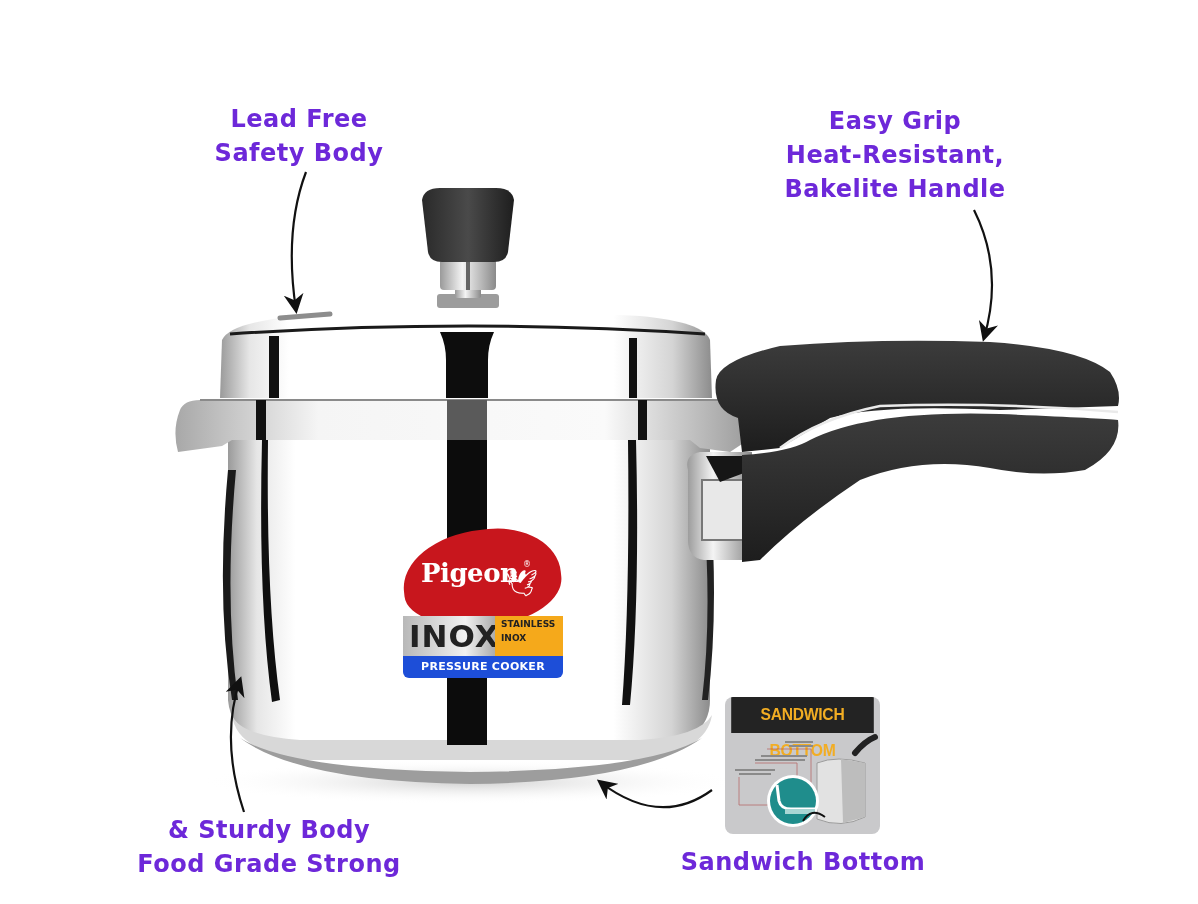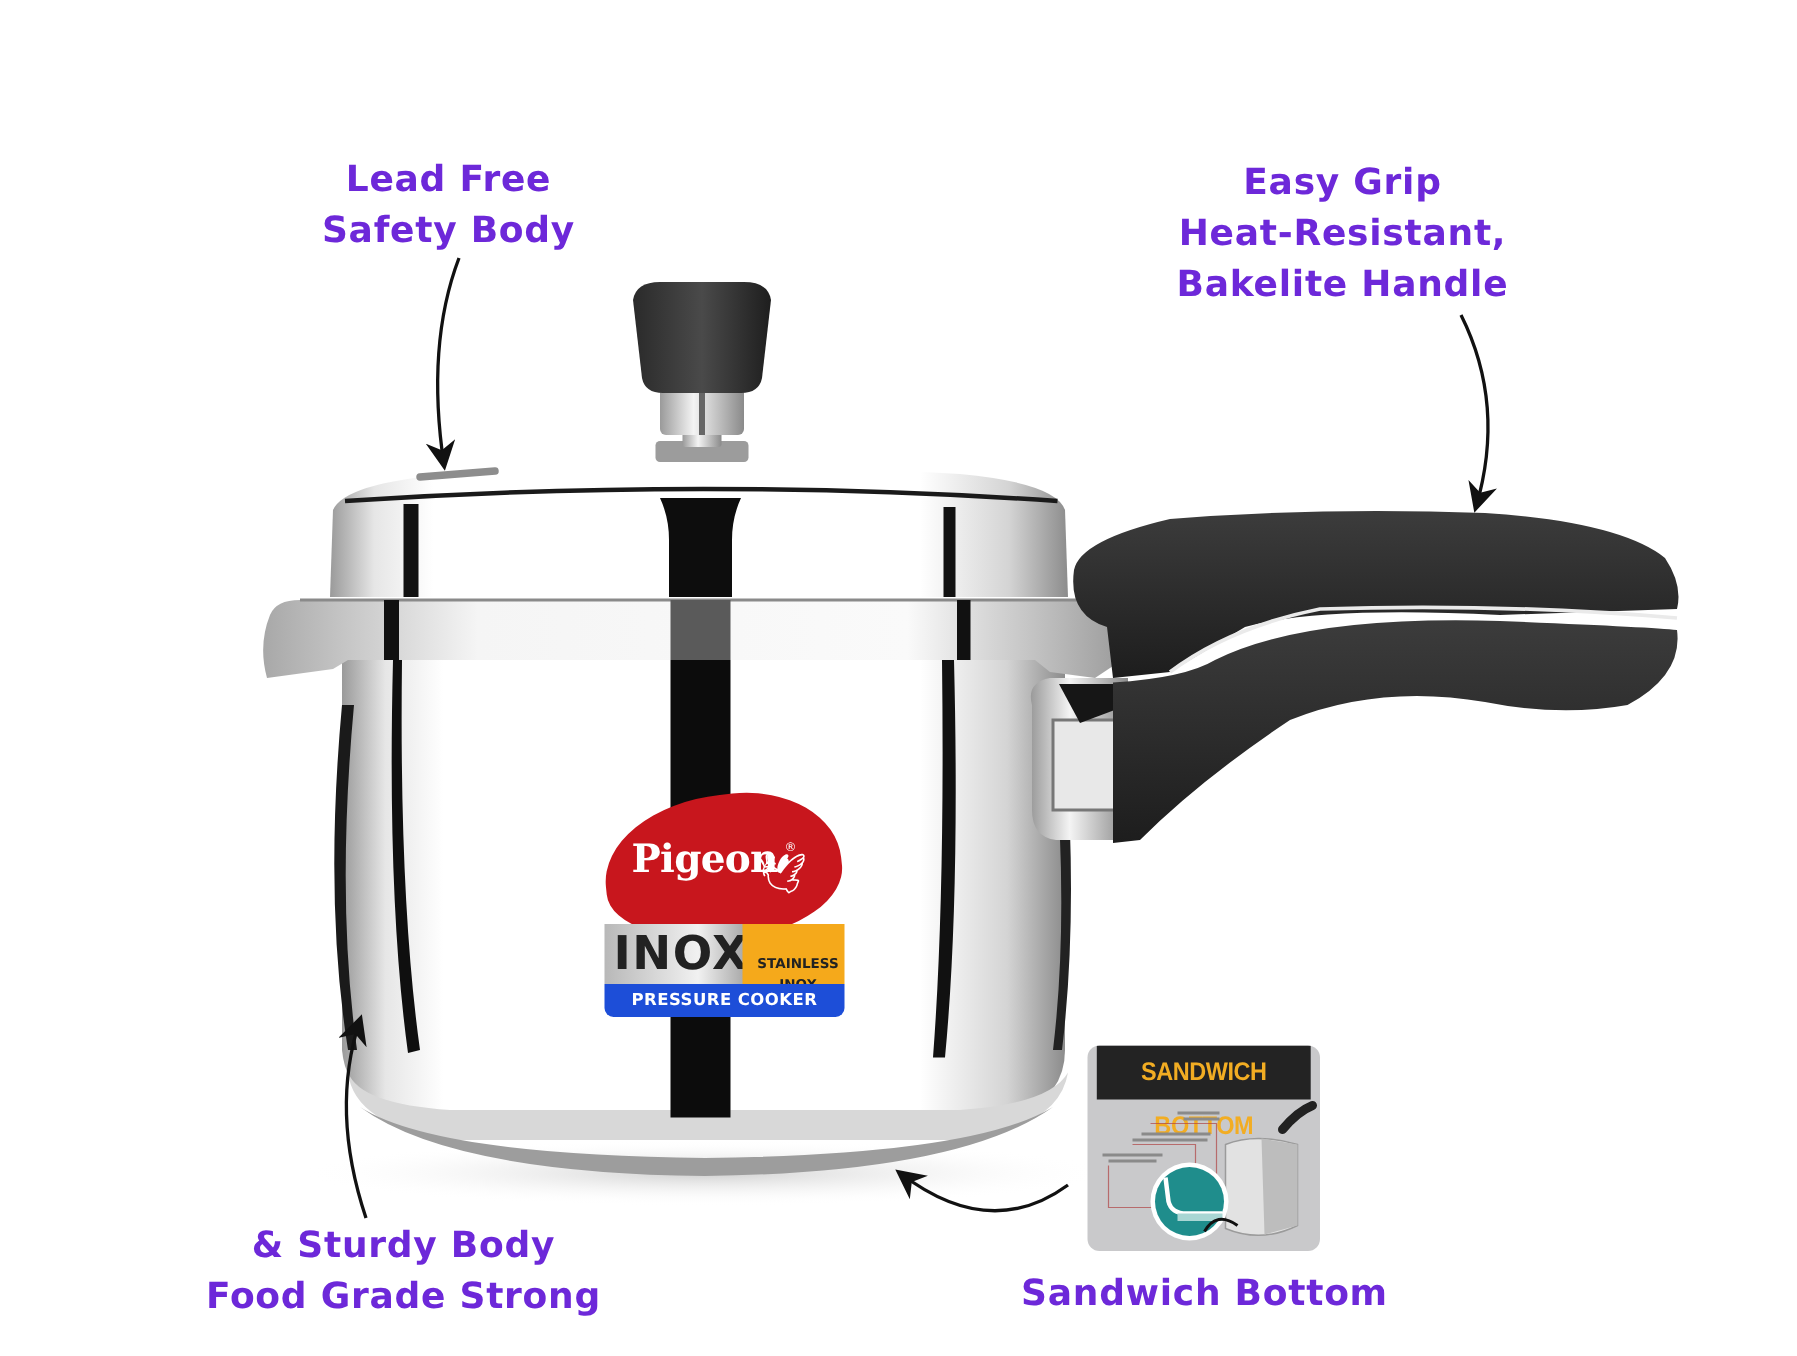--- a/index.html
+++ b/index.html
@@ -11,27 +11,27 @@
   #scene { position: absolute; left: 0; top: 0; }
   .badge { position: absolute; left: 386px; top: 530px; width: 162px; height: 148px; margin-left: 15px; }
   .badge-red { position: absolute; left: 2px; top: 0; width: 158px; height: 96px;
                background: #c8161d; border-radius: 58% 48% 52% 60% / 62% 58% 48% 44%;
                transform: rotate(-6deg); }
   .badge-brand { position: absolute; left: 20px; top: 28px; font-family: "DejaVu Serif", "Liberation Serif", serif;
                  font-weight: bold; font-size: 26px; color: #ffffff; letter-spacing: -0.5px; }
   .badge-reg { position: absolute; left: 122px; top: 30px; font-size: 8px; color: #fff; }
   .badge-bird { position: absolute; left: 104px; top: 40px; font-size: 26px; color: #fff; line-height: 1; }
   .badge-inox { position: absolute; left: 2px; top: 86px; width: 156px; height: 40px;
-                background: linear-gradient(90deg, #b8b8b8, #f1f1f1 40%, #a8a8a8 60%, #d6d6d6); text-align: center; }
+                background: linear-gradient(90deg, #b8b8b8, #f1f1f1 40%, #a8a8a8 60%, #d6d6d6); }
   .badge-inox-text { position: absolute; left: 6px; top: 2px; font-size: 31px; font-weight: bold;
                      color: #222; letter-spacing: 1px; }
   .badge-yellow { position: absolute; left: 92px; top: 0; width: 68px; height: 40px; background: #f5a91b; }
   .badge-yellow span { display: block; font-size: 9px; font-weight: bold; color: #222;
                        padding-left: 6px; line-height: 14px; }
-  .badge-yellow span:first-child { padding-top: 20px; }
+  .badge-yellow span:first-child { padding-top: 1px; }
   .badge-black { position: absolute; left: 2px; top: 126px; width: 160px; height: 22px;
                  background: #1d4ed8; border-radius: 0 0 6px 6px; color: #fff;
                  font-size: 11px; font-weight: bold; text-align: center; line-height: 22px; letter-spacing: 0.3px; }
   .inset { position: absolute; left: 725px; top: 697px; width: 155px; height: 137px;
            background: #c9c9cb; border-radius: 8px; overflow: hidden; }
   .inset-title { position: absolute; left: 0; top: 0; width: 155px; height: 36px; background: #232323;
                  color: #f2ad23; font-weight: bold; font-size: 17px; line-height: 36px; text-align: center;
                  font-family: "Liberation Sans", sans-serif; letter-spacing: -0.3px; transform: scaleX(0.92); }
 </style>
 </head>

